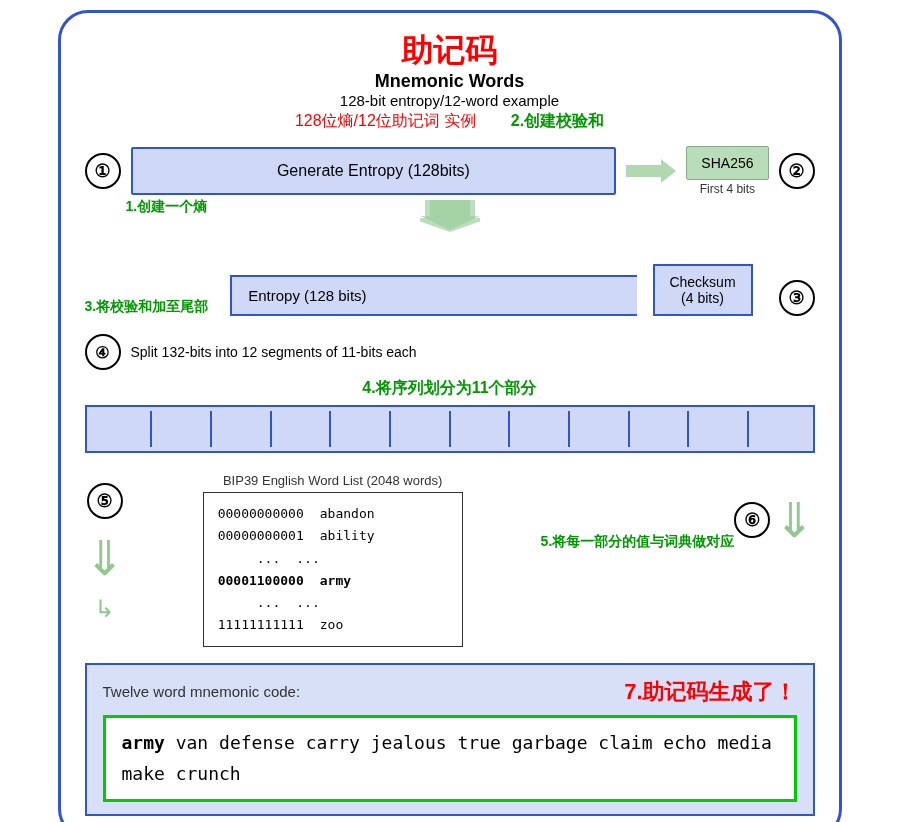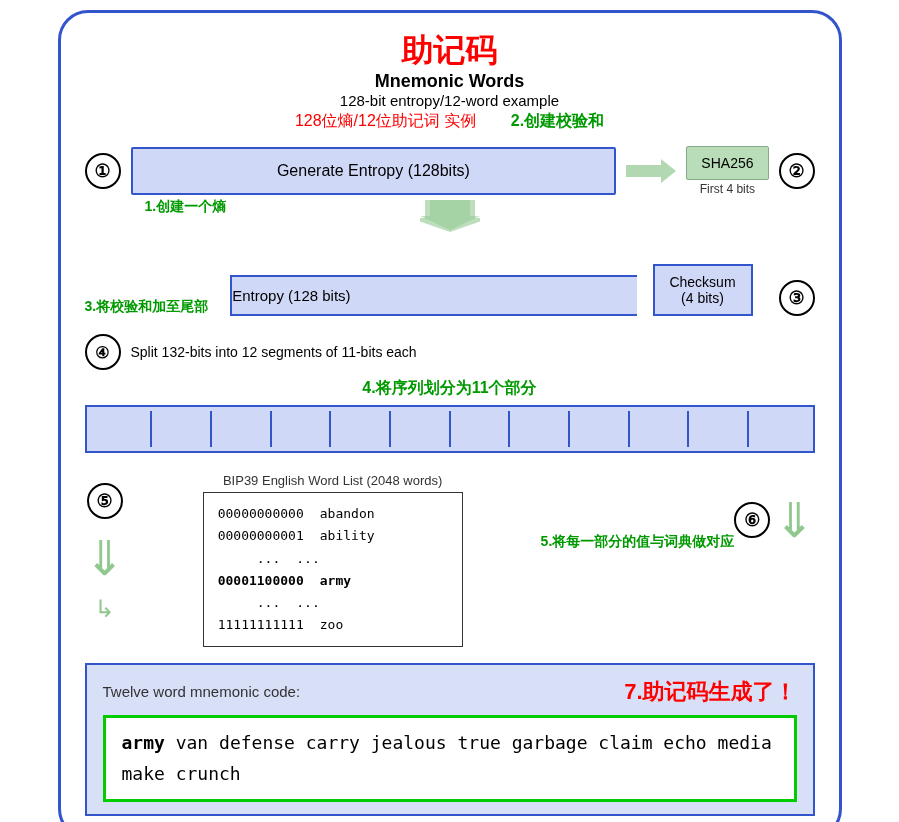--- a/index.html
+++ b/index.html
@@ -105,21 +105,21 @@
       text-align: center;
       margin-top: 2px;
     }
     .step2-area {
       display: flex;
       flex-direction: column;
       align-items: center;
     }
     .step1-label {
       position: absolute;
-      left: 60px;
+      left: 41px;
       bottom: -20px;
       font-size: 14px;
       color: #009900;
       font-weight: bold;
     }
     
     .row-3 {
       display: flex;
       align-items: flex-end;
       margin-top: 32px;
@@ -132,21 +132,21 @@
       font-weight: bold;
       white-space: nowrap;
       margin-right: 6px;
       display: flex;
       align-items: center;
     }
     .entropy-long {
       flex: 1;
       border: 2px solid #3355cc;
       background: #d0d8f8;
-      padding: 10px 0;
+      padding: 10px 16px;
       font-size: 15px;
       display: flex;
       align-items: center;
       border-right: none;
     }
     .checksum-box {
       border: 2px solid #3355cc;
       background: #d0d8f8;
       padding: 8px 14px;
       font-size: 14px;

